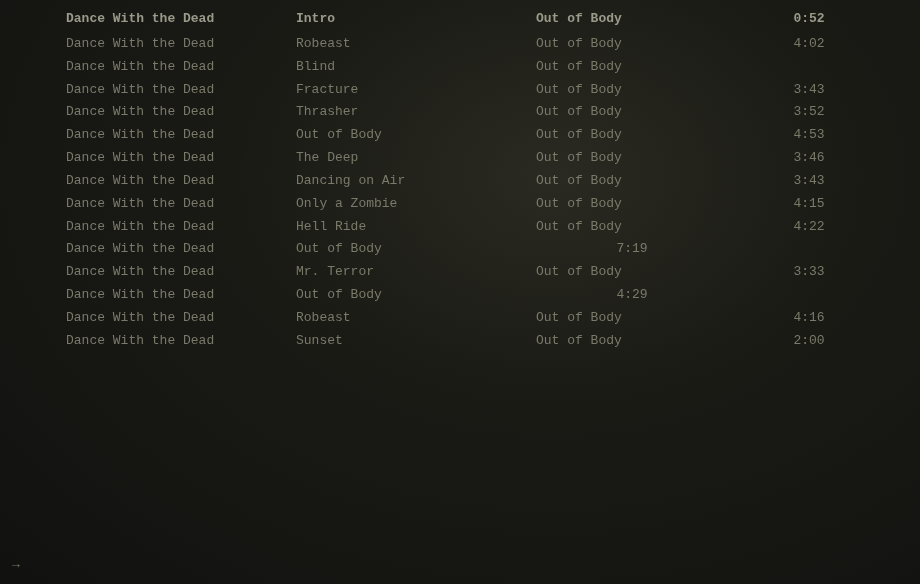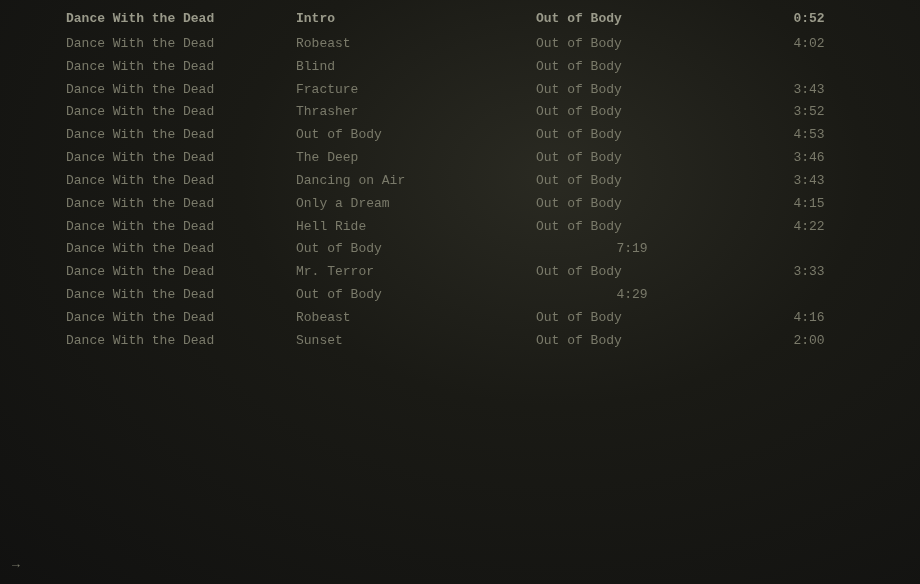--- a/index.html
+++ b/index.html
@@ -101,21 +101,21 @@
       <span class="duration">3:46</span>
     </div>
     <div class="track-row">
       <span>Dance With the Dead</span>
       <span>Dancing on Air</span>
       <span>Out of Body</span>
       <span class="duration">3:43</span>
     </div>
     <div class="track-row">
       <span>Dance With the Dead</span>
-      <span>Only a Dream</span>
+      <span>Only a Zombie</span>
       <span>Out of Body</span>
       <span class="duration">4:15</span>
     </div>
     <div class="track-row">
       <span>Dance With the Dead</span>
       <span>Hell Ride</span>
       <span>Out of Body</span>
       <span class="duration">4:22</span>
     </div>
     <div class="track-row">

